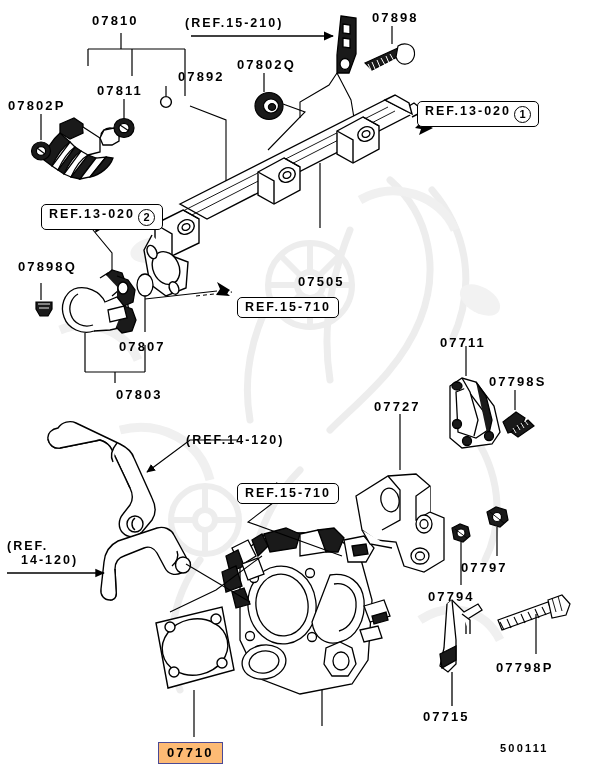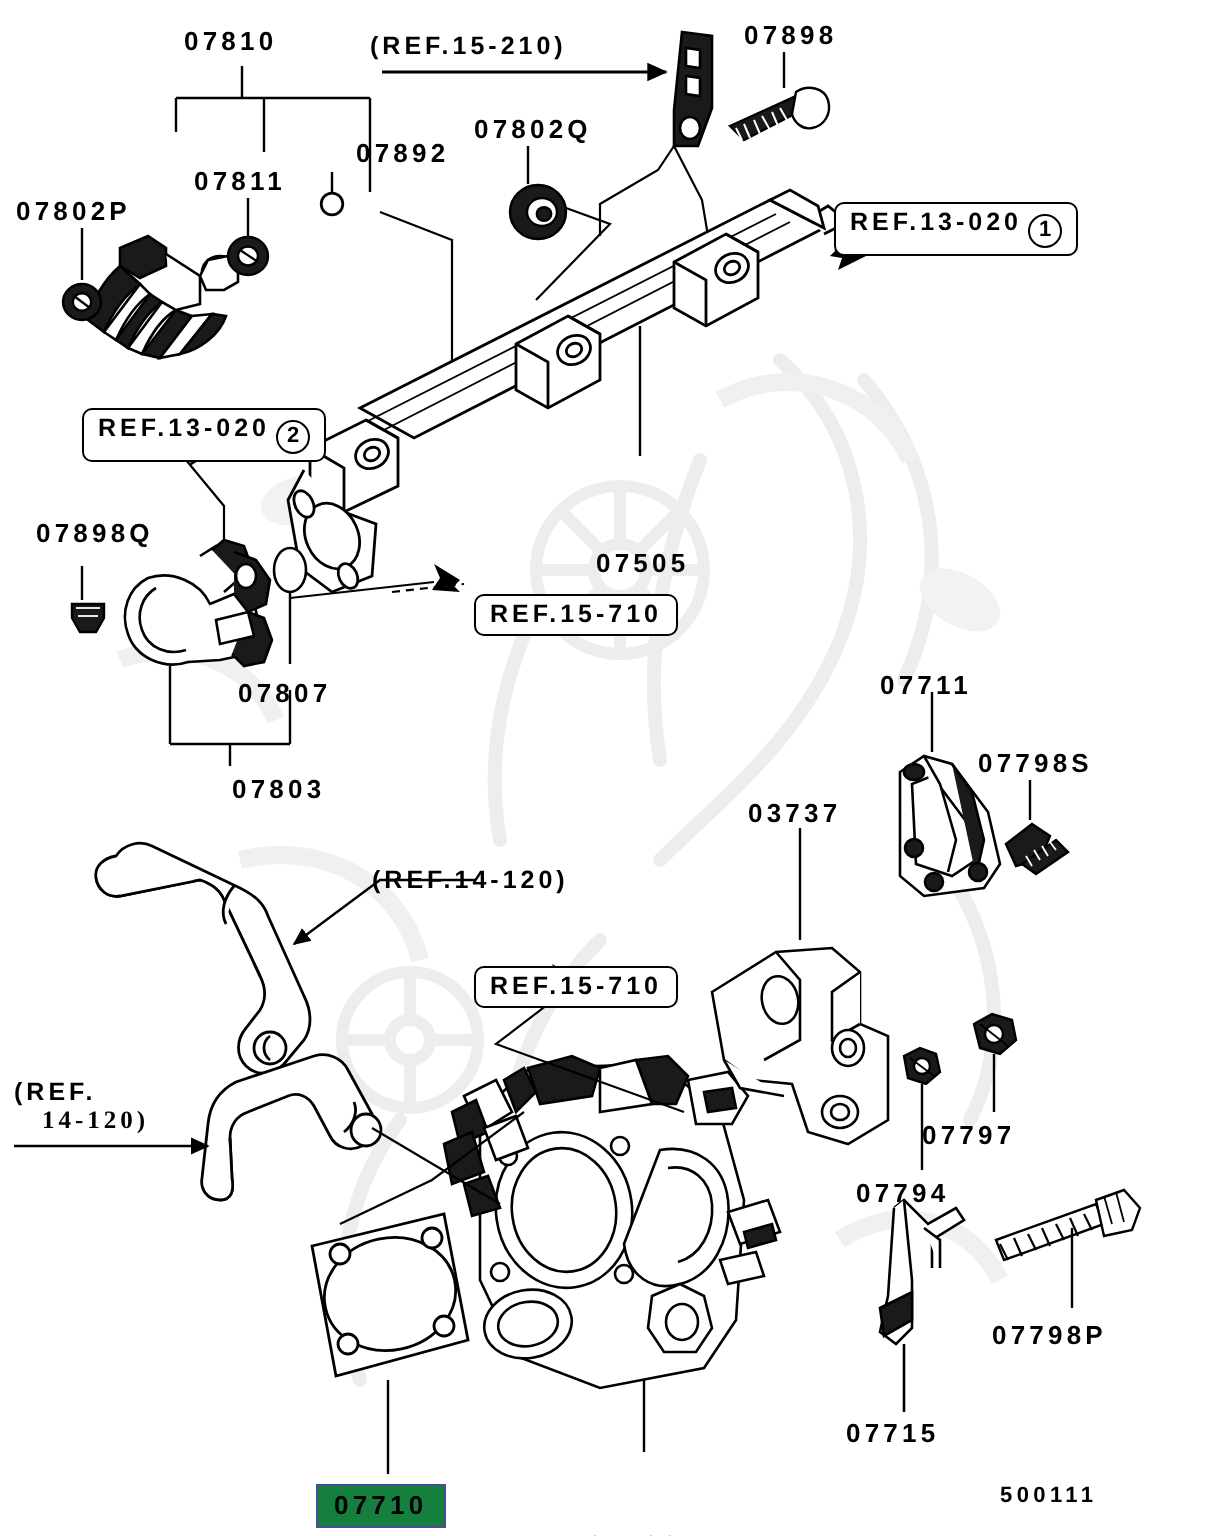--- a/index.html
+++ b/index.html
@@ -424,39 +424,39 @@
       <div class="lbl" style="left: 97px; top: 84px;">07811</div>
       <div class="lbl" style="left: 8px; top: 99px;">07802P</div>
       <div class="lbl" style="left: 237px; top: 58px;">07802Q</div>
       <div class="lbl" style="left: 372px; top: 11px;">07898</div>
       <div class="lbl" style="left: 18px; top: 260px;">07898Q</div>
       <div class="lbl" style="left: 119px; top: 340px;">07807</div>
       <div class="lbl" style="left: 116px; top: 388px;">07803</div>
       <div class="lbl" style="left: 298px; top: 236px; margin-top: 39px;">07505</div>
       <div class="lbl" style="left: 440px; top: 336px;">07711</div>
       <div class="lbl" style="left: 489px; top: 375px;">07798S</div>
-      <div class="lbl" style="left: 374px; top: 400px;">03737</div>
+      <div class="lbl" style="left: 374px; top: 400px;">07727</div>
       <div class="lbl" style="left: 461px; top: 561px;">07797</div>
       <div class="lbl" style="left: 428px; top: 590px;">07794</div>
       <div class="lbl" style="left: 496px; top: 661px;">07798P</div>
       <div class="lbl" style="left: 423px; top: 710px;">07715</div>
       <div class="lbl" style="left: 294px; top: 730px; margin-top: 36px;">07700A</div>
       <div class="refbox" style="left: 417px; top: 83px;"><span>REF.13-020</span><span class="circnum">1</span></div>
       <div class="refbox" style="left: 41px; top: 186px;"><span>REF.13-020</span><span class="circnum">2</span></div>
       <div class="refbox" style="left: 237px; top: 279px;"><span>REF.15-710</span></div>
       <div class="refbox" style="left: 237px; top: 465px;"><span>REF.15-710</span></div>
       <div class="refplain" style="left: 185px; top: 16px;">
         <div>(REF.15-210)</div>
       </div>
       <div class="refplain" style="left: 186px; top: 433px;">
         <div>(REF.14-120)</div>
       </div>
       <div class="refplain" style="left: 7px; top: 539px;">
         <div>(REF.</div>
-        <div style="padding-left: 14px; font-family: Liberation Serif, serif;">14-120)</div>
+        <div style="padding-left: 14px;">14-120)</div>
       </div>
     </div>
 
-  <div class="hl" id="hl-part" style="left: 158px; top: 742px; background: #15803d; border-color: rgb(74, 74, 150);">07710</div>
+  <div class="hl" id="hl-part" style="left: 158px; top: 742px; background: #fdba74; border-color: rgb(74, 74, 150);">07710</div>
 
   <div class="code" id="drawing-code" style="left: 500px; top: 742px;">500111</div>
 
 </div>
 
 </body></html>

